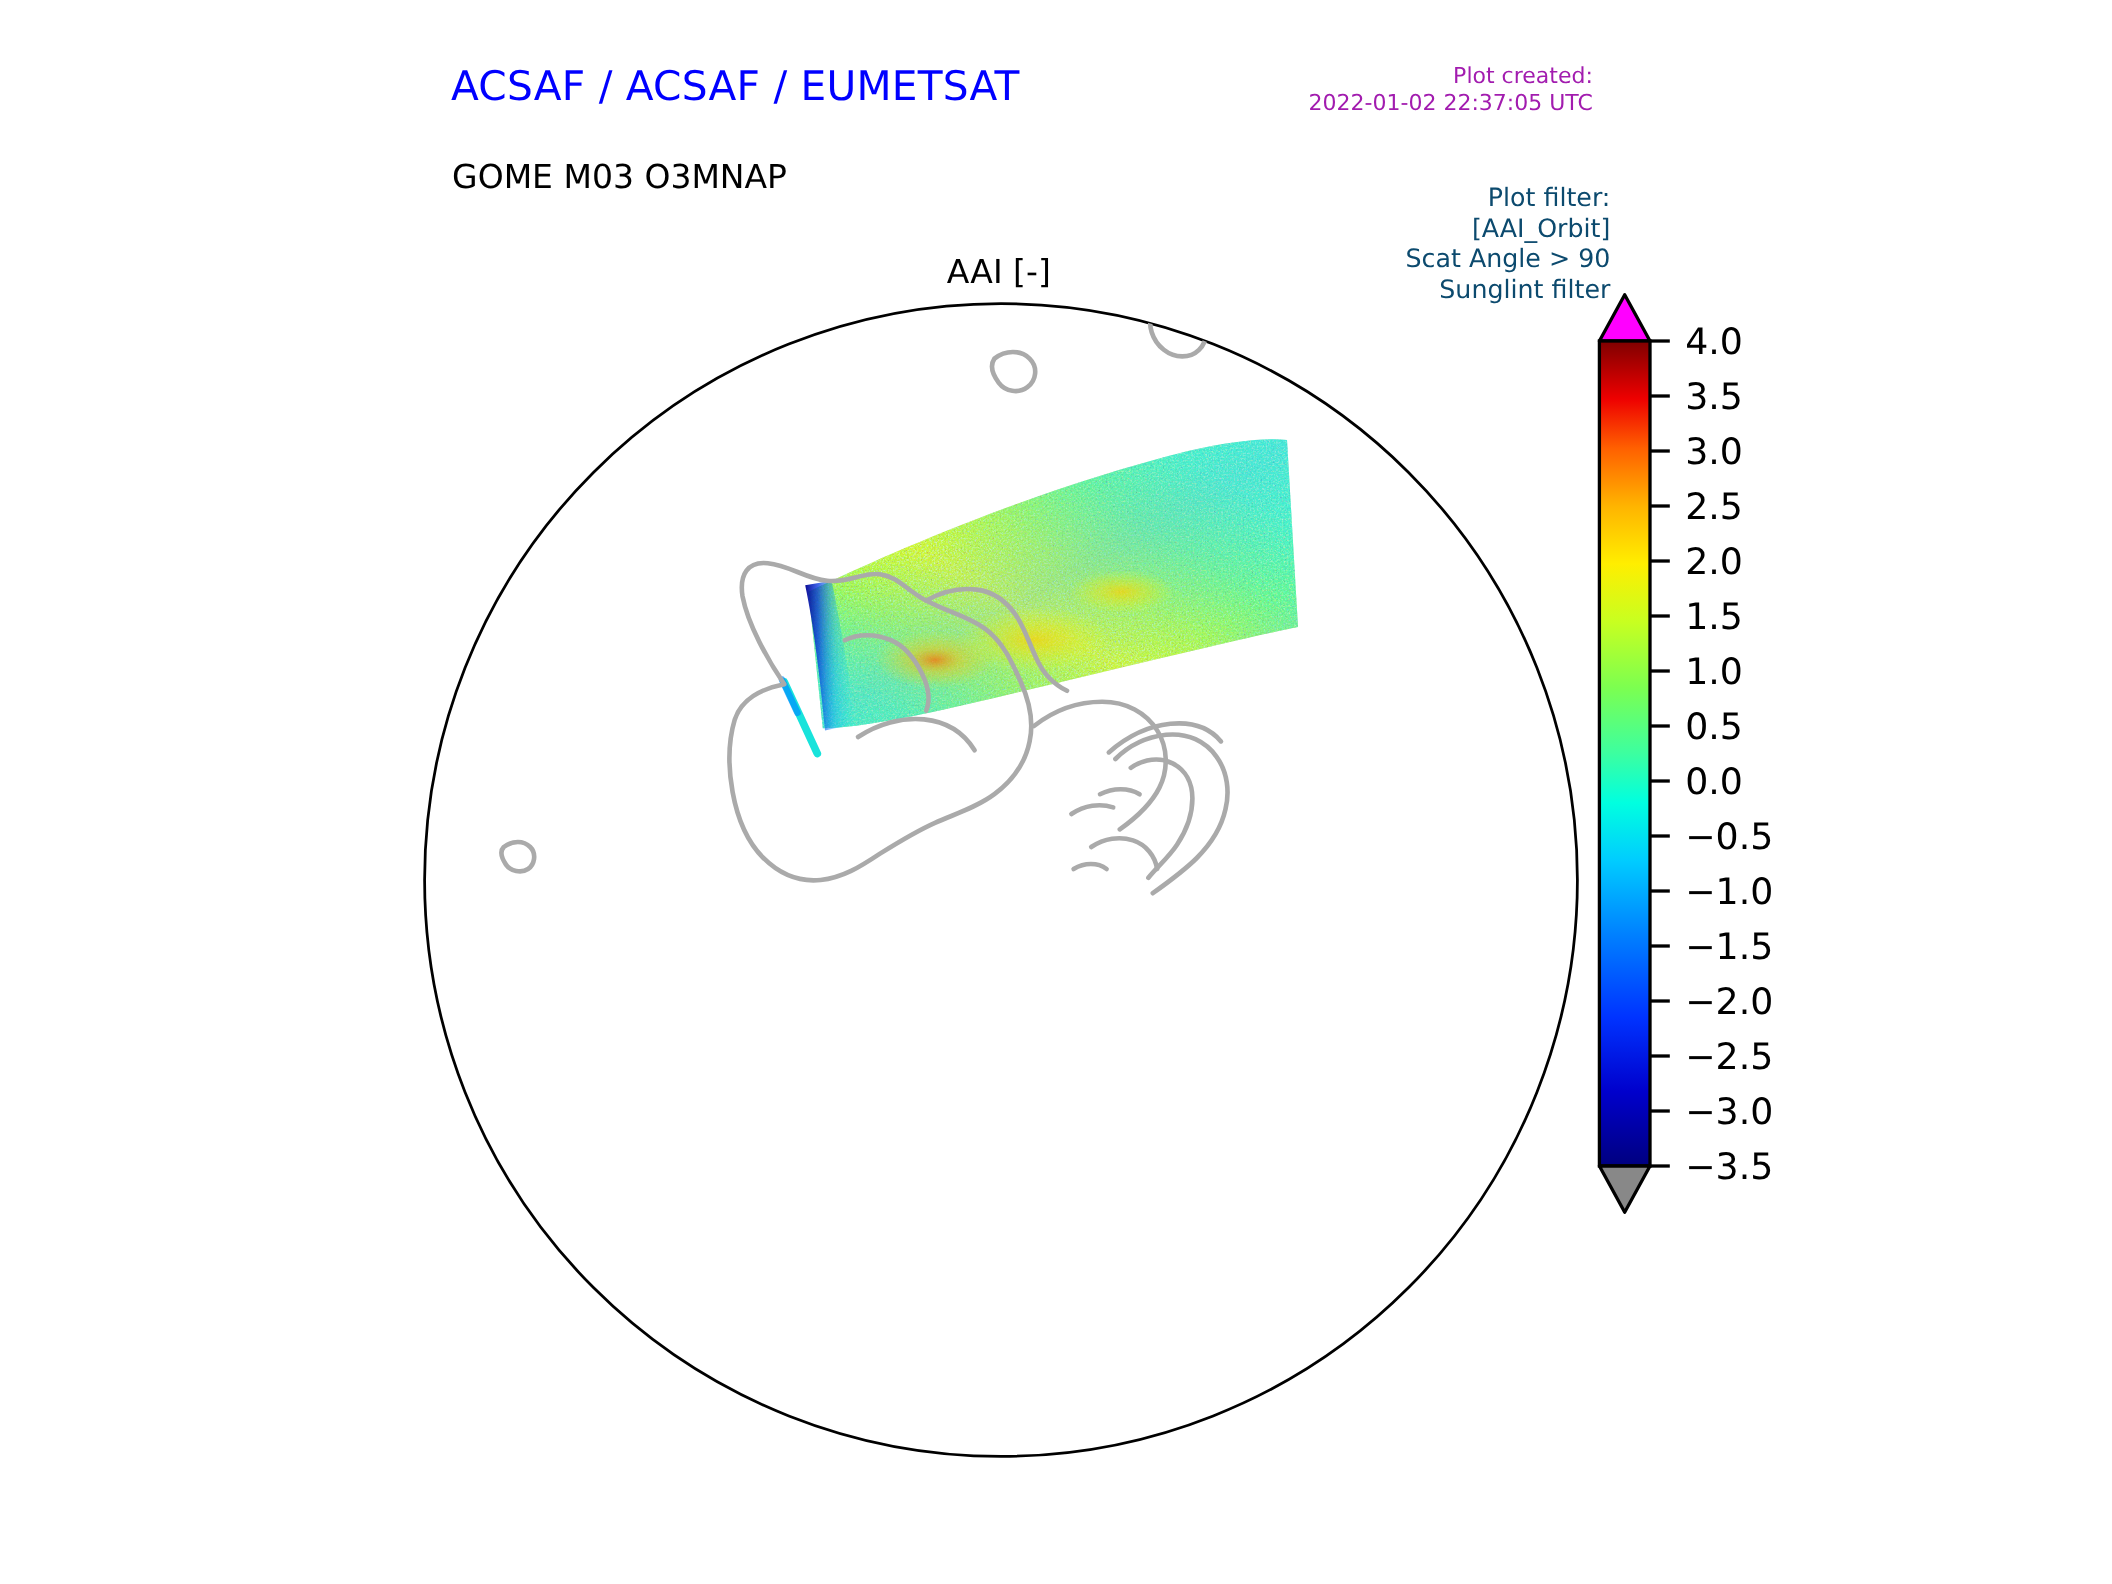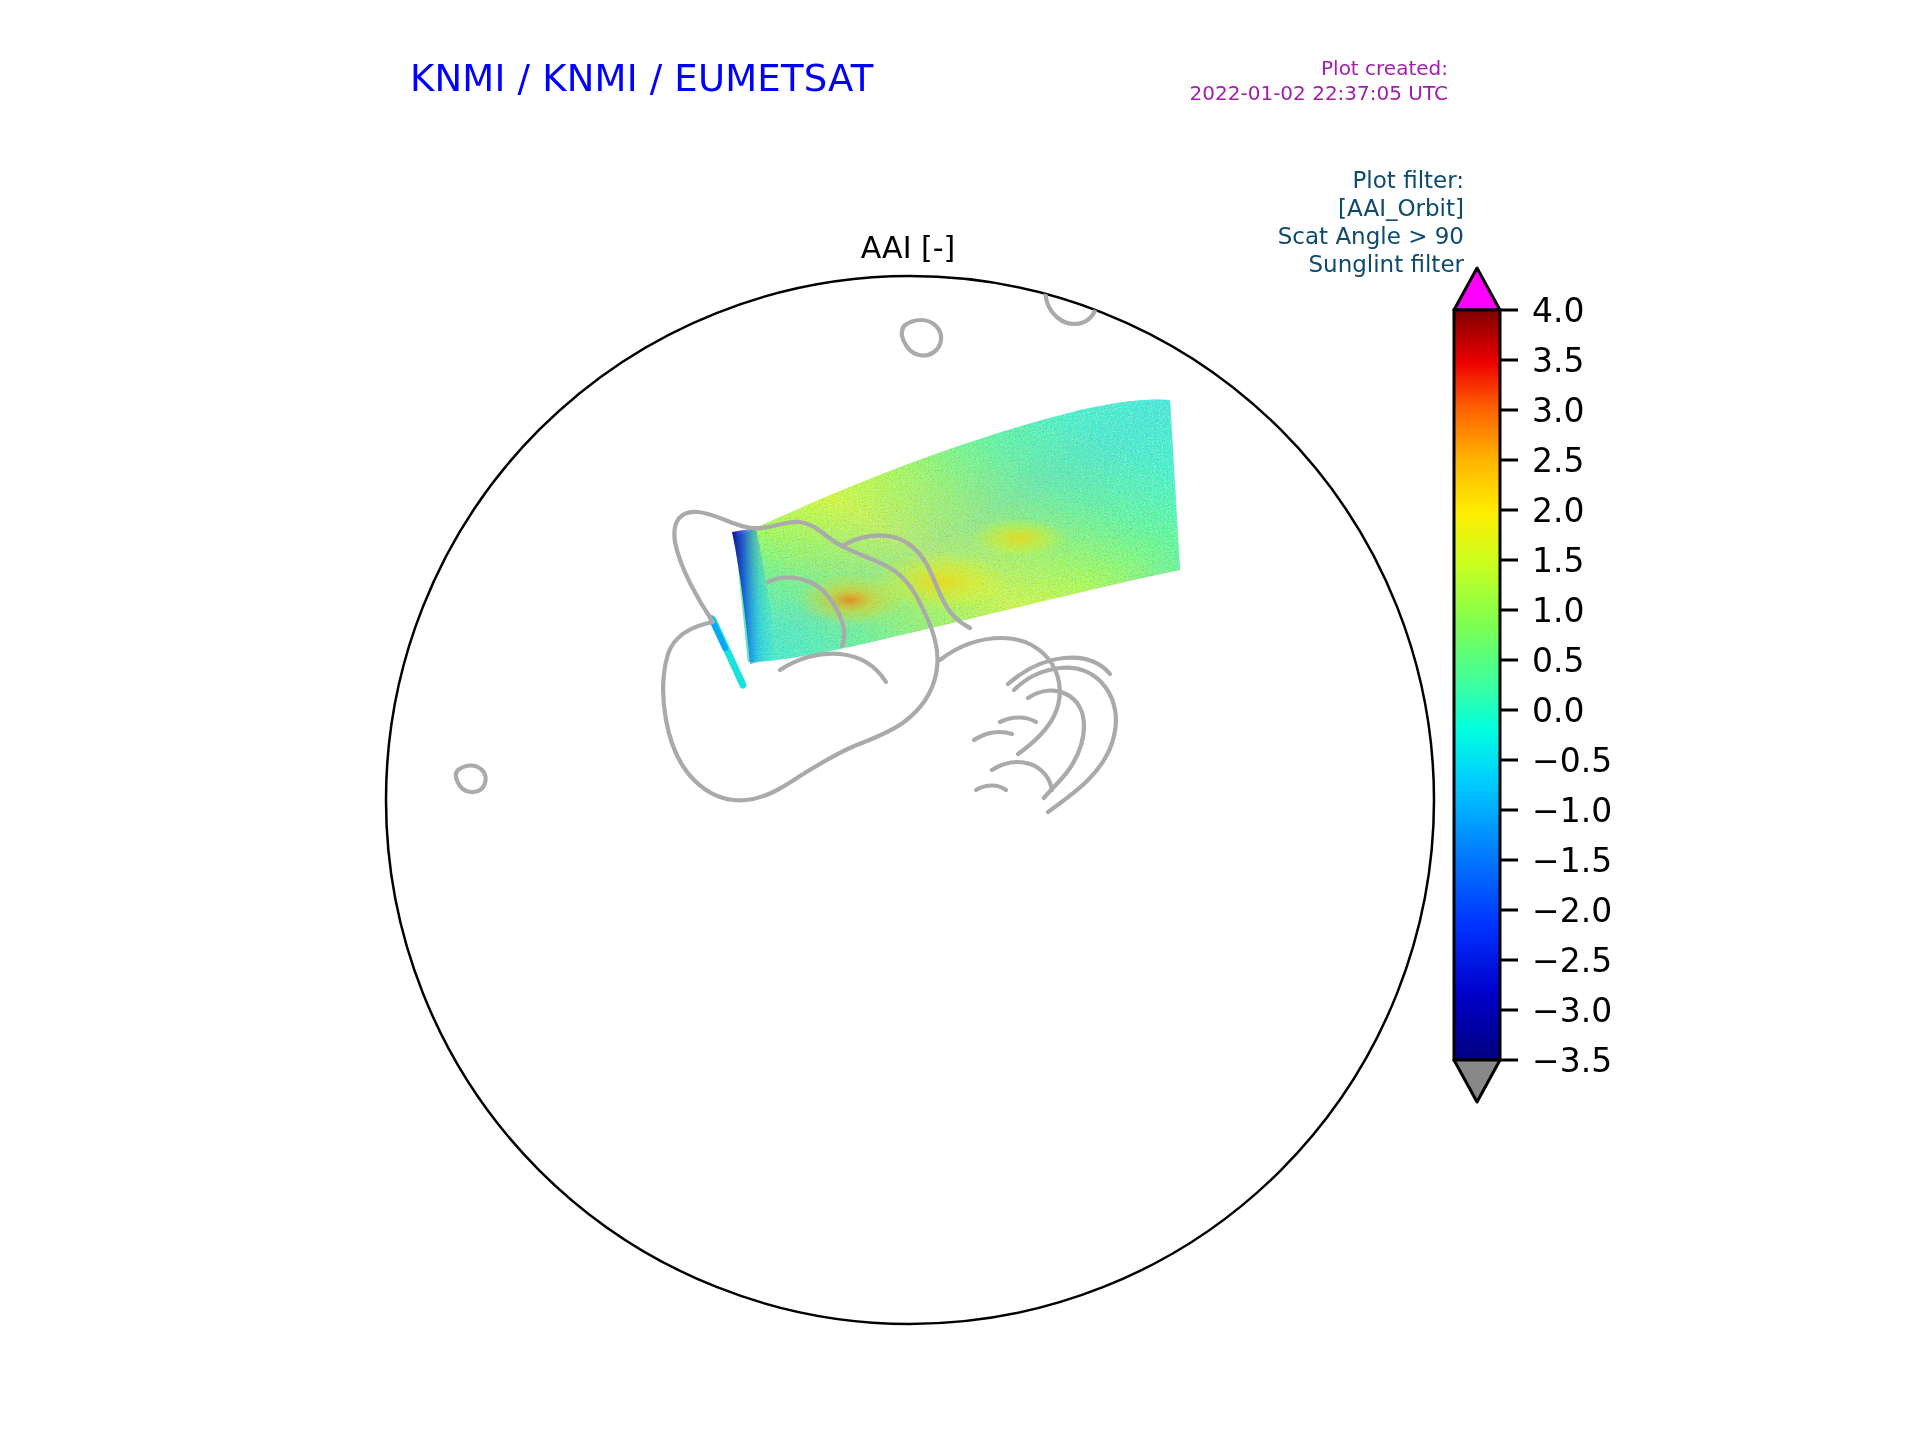--- a/index.html
+++ b/index.html
@@ -98,28 +98,29 @@
   }
   .cb-tick-label {
     font-family: "DejaVu Sans", sans-serif;
     font-size: 33px;
     fill: #000000;
   }
 </style>
 </head>
 <body>
 
-<div id="agency-line">KNMI / KNMI / EUMETSAT</div>
+<div id="agency-line">ACSAF / ACSAF / EUMETSAT</div>
 
 <div id="plot-created-block">
   <div>Plot created:</div>
   <div>2022-01-02 22:37:05 UTC</div>
 </div>
 
 <div id="dataset-block">
+  <div>GOME M03 O3MNAP</div>
 </div>
 
 <div id="variable-title">AAI [-]</div>
 
 <div id="plot-filter-block">
   <div>Plot filter:</div>
   <div>[AAI_Orbit]</div>
   <div>Scat Angle &gt; 90</div>
   <div>Sunglint filter</div>
 </div>

